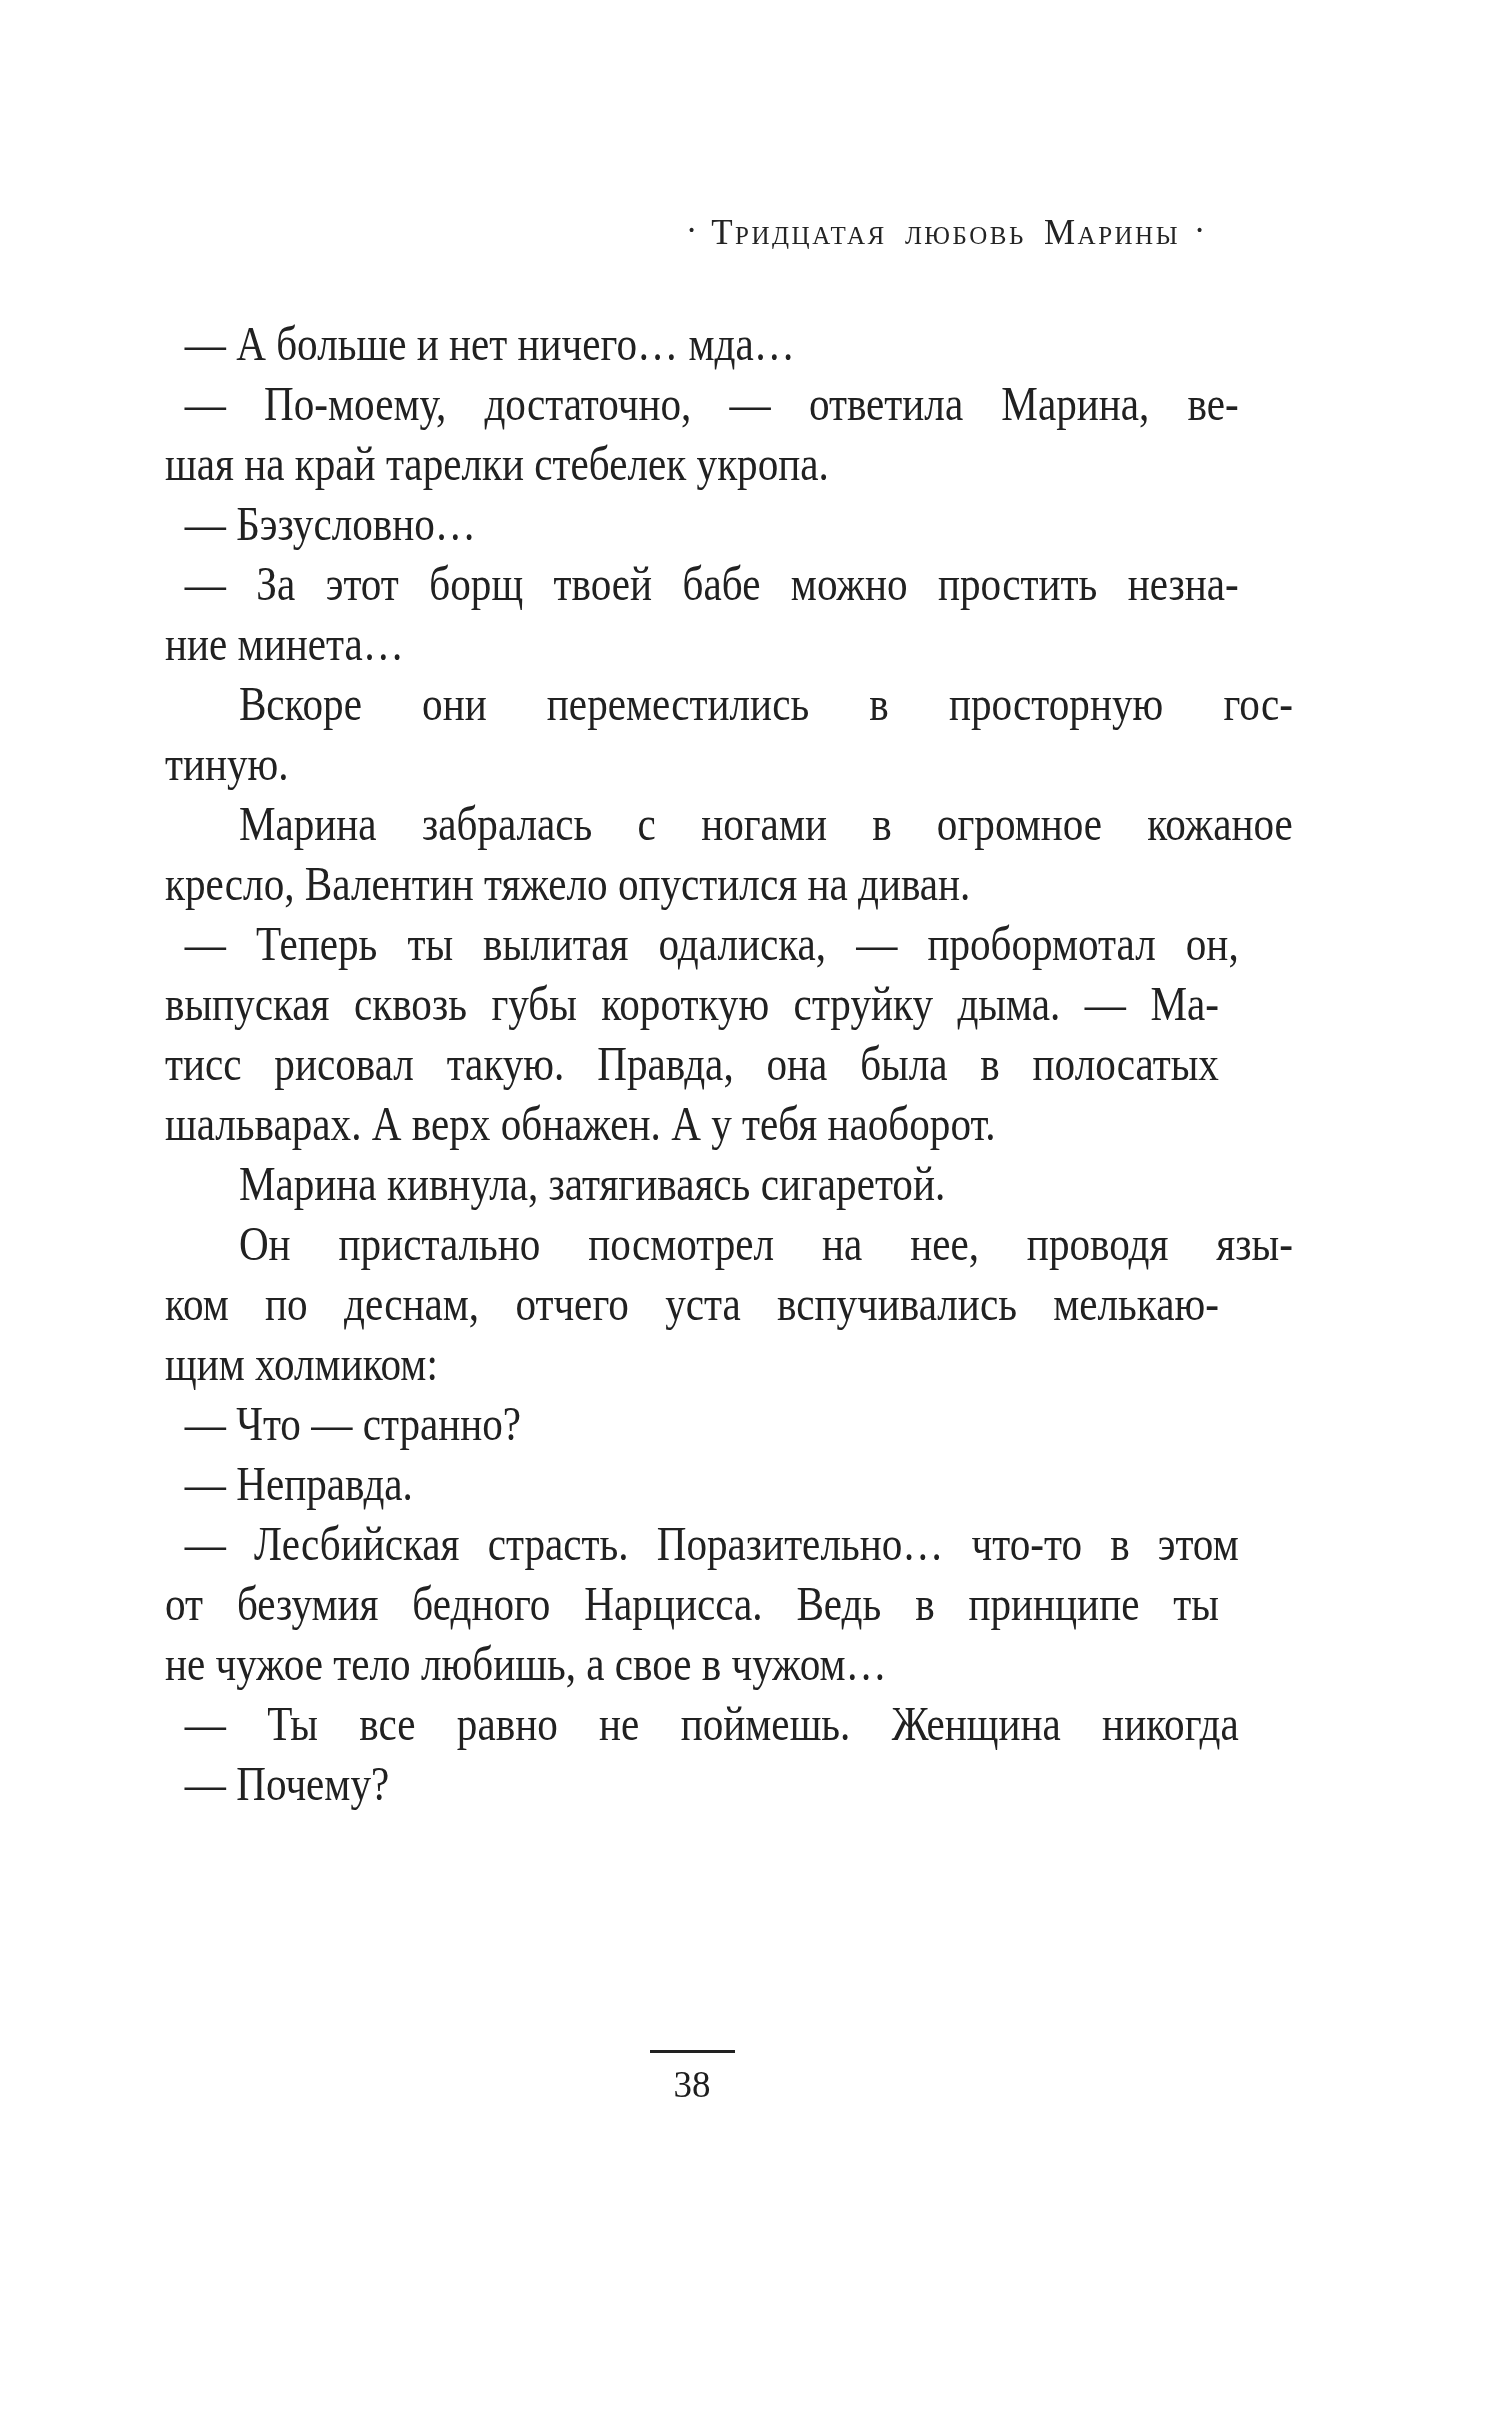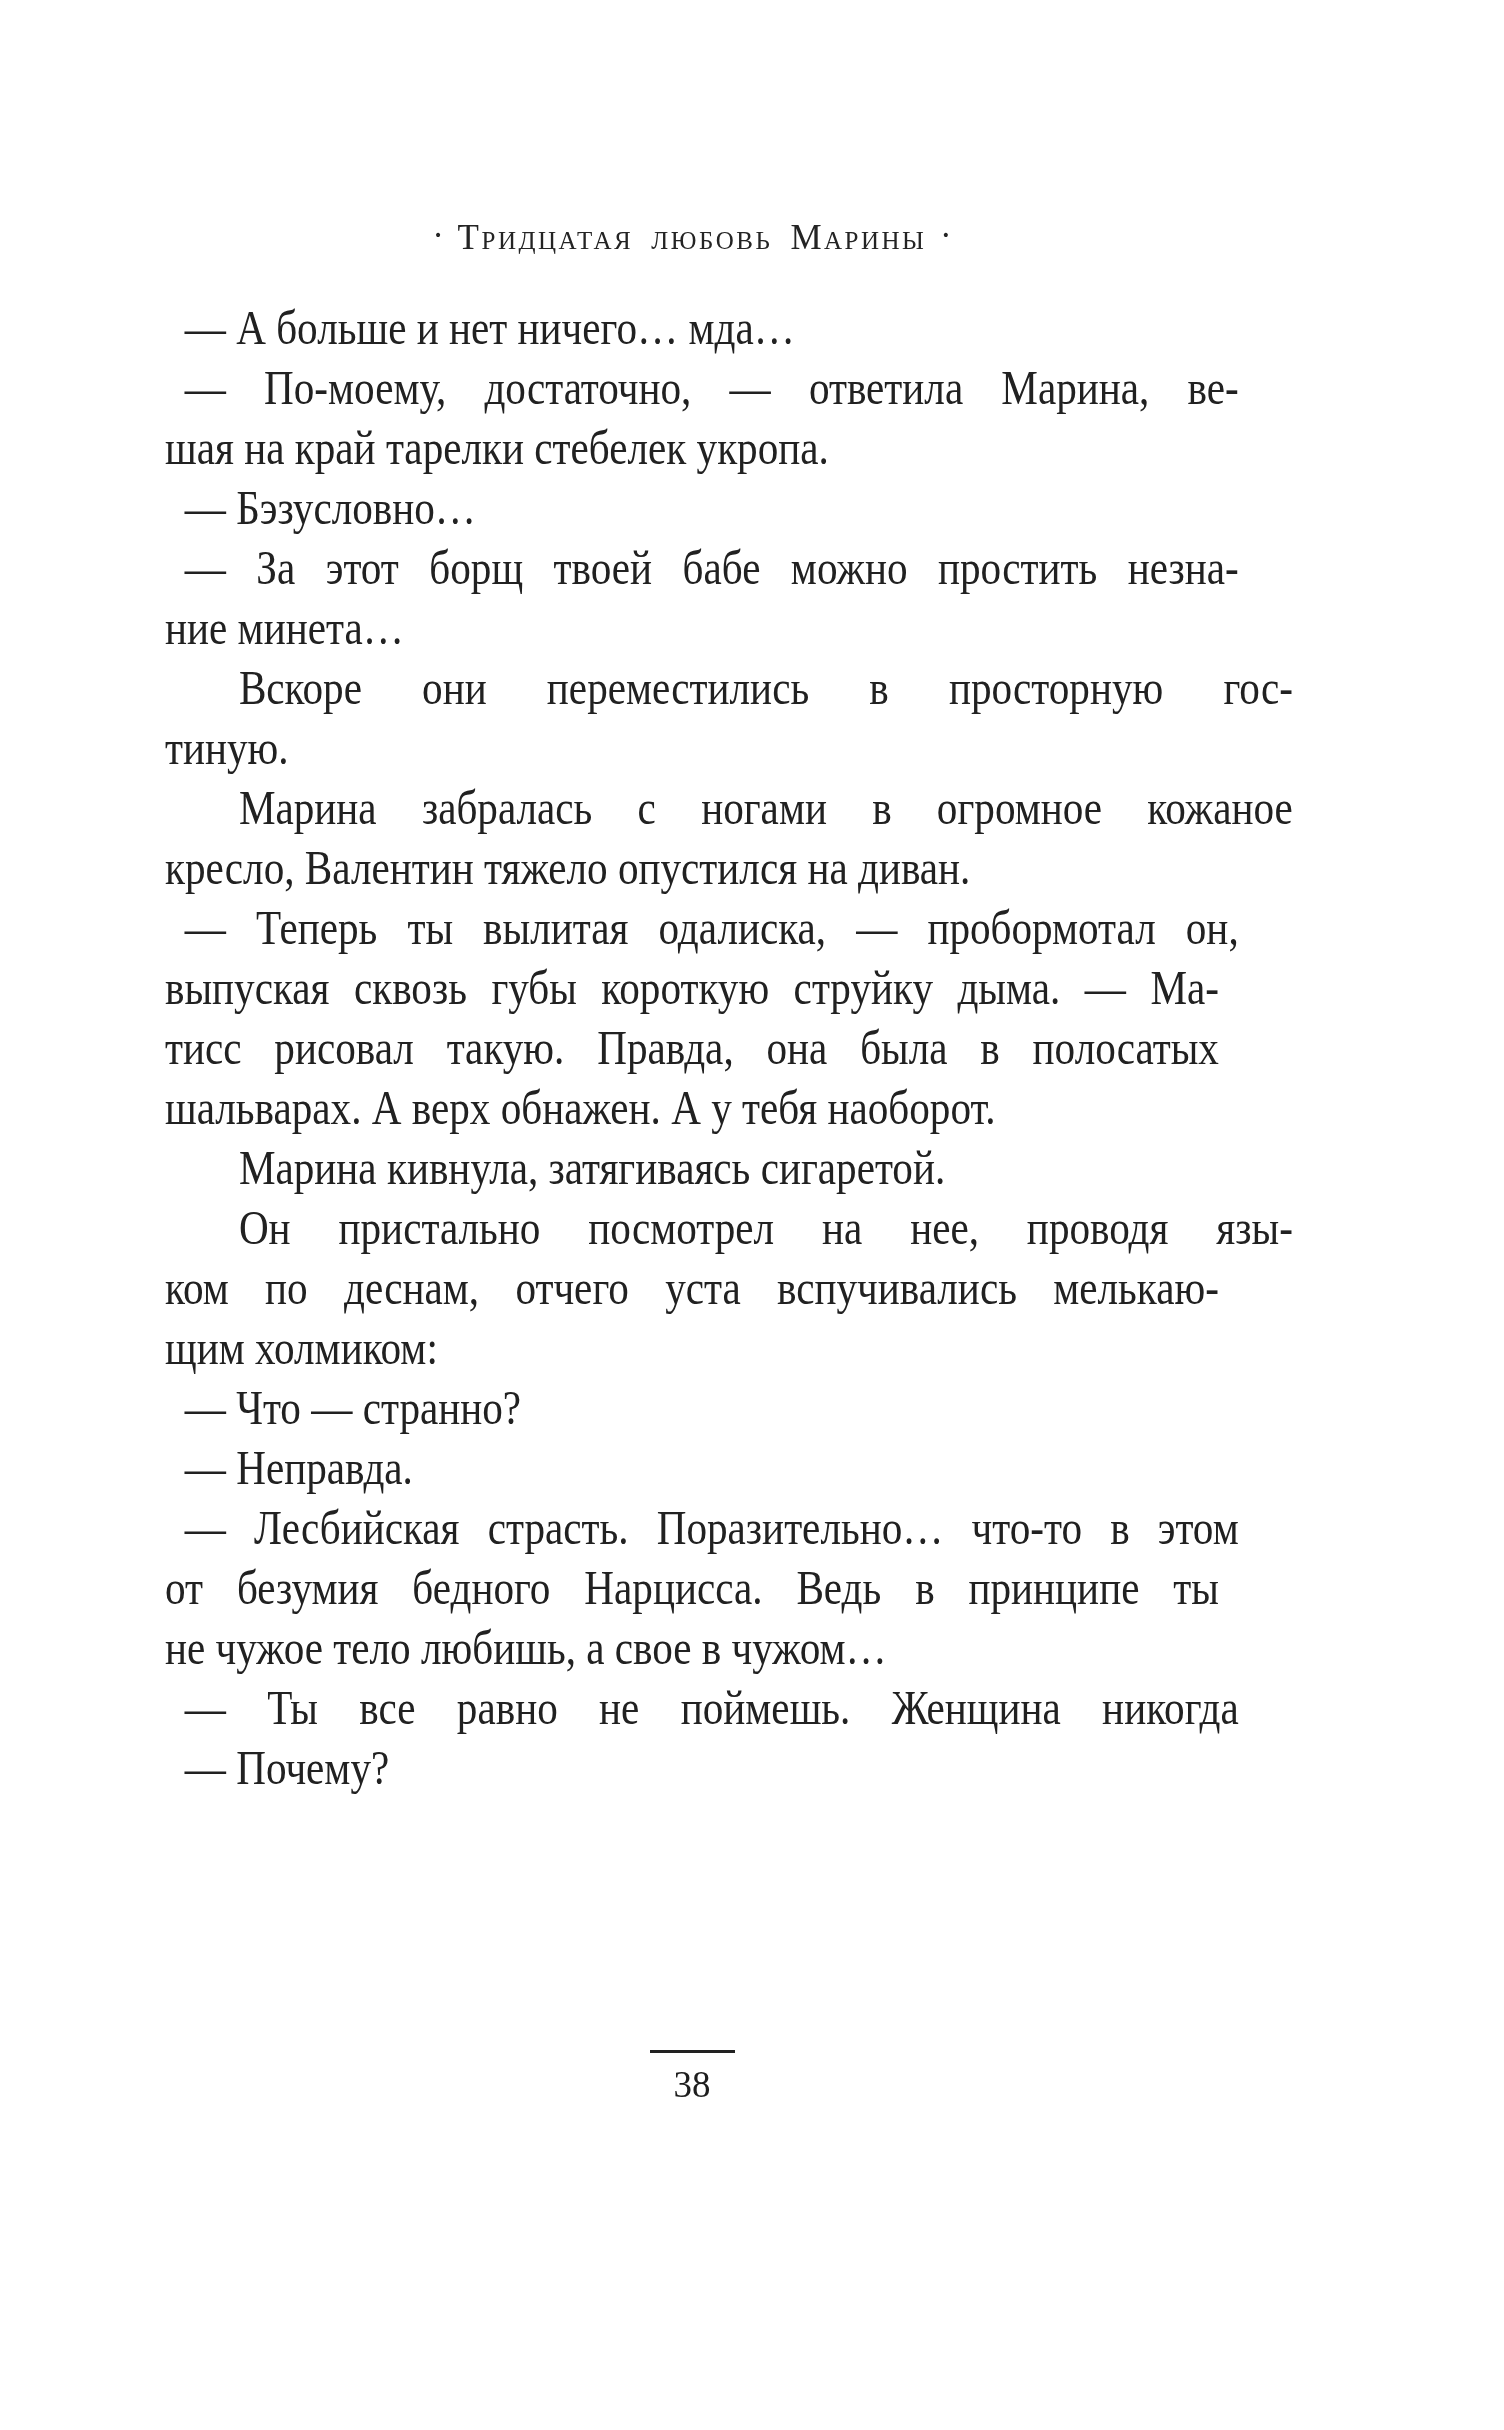--- a/index.html
+++ b/index.html
@@ -15,41 +15,41 @@
     color: #212121;
     font-family: "Liberation Serif", "DejaVu Serif", serif;
     overflow: hidden;
   }
   
   .running-head {
     position: absolute;
     left: 165px;
     top: 210px;
     width: 1054px;
-    text-align: center;
+    text-align: right;
     font-size: 35px;
-    line-height: 56px;
+    line-height: 45px;
     font-variant: small-caps;
     letter-spacing: 2.5px;
     word-spacing: 6.9px;
     color: #242424;
     white-space: nowrap;
   }
   .running-head .dot {
     font-variant: normal;
     letter-spacing: 0;
     margin: 0 13.7px;
     position: relative;
     top: -2px;
   }
   
   .text-block {
     position: absolute;
     left: 165px;
-    top: 298px;
+    top: 314px;
     width: 1054px;
   }
   .para { margin: 0; padding: 0; }
   .line {
     width: 1255px;               
     transform: scaleX(0.8398);   
     transform-origin: 0 0;
     font-size: 49px;
     line-height: 60px;
     height: 60px;

